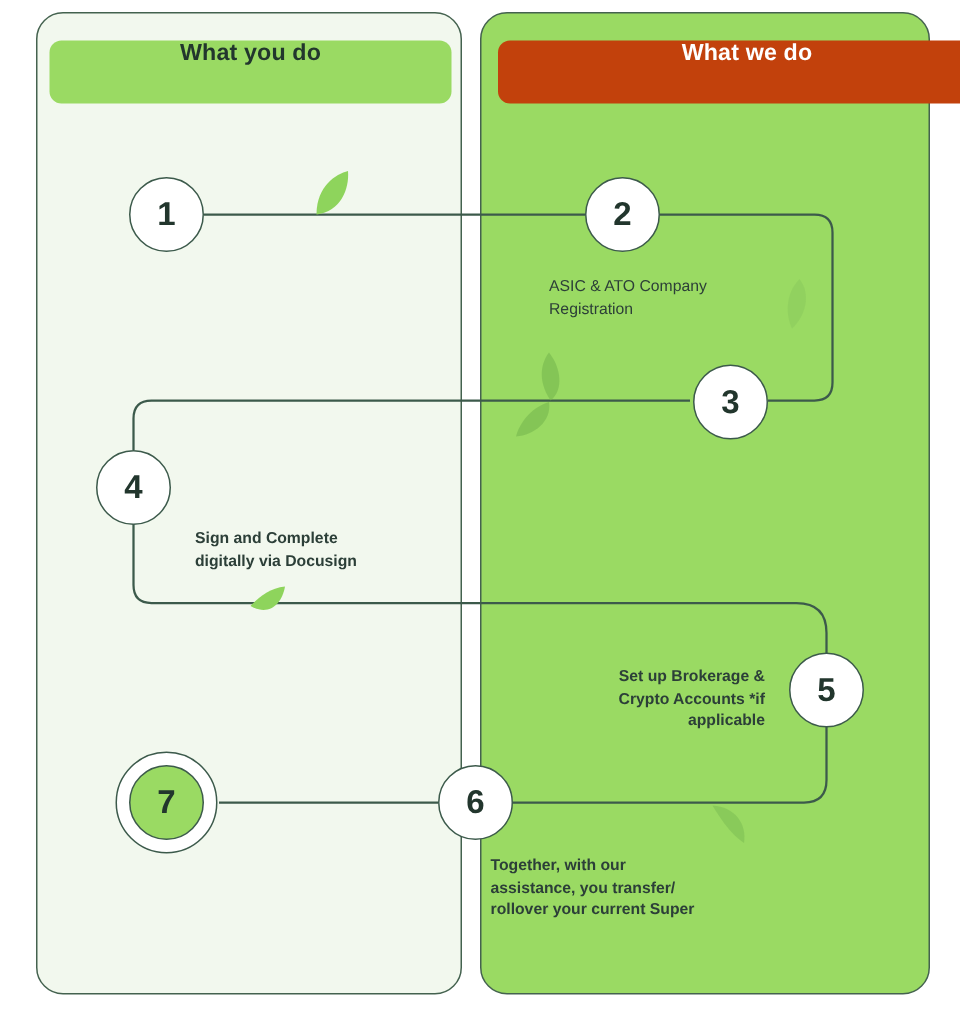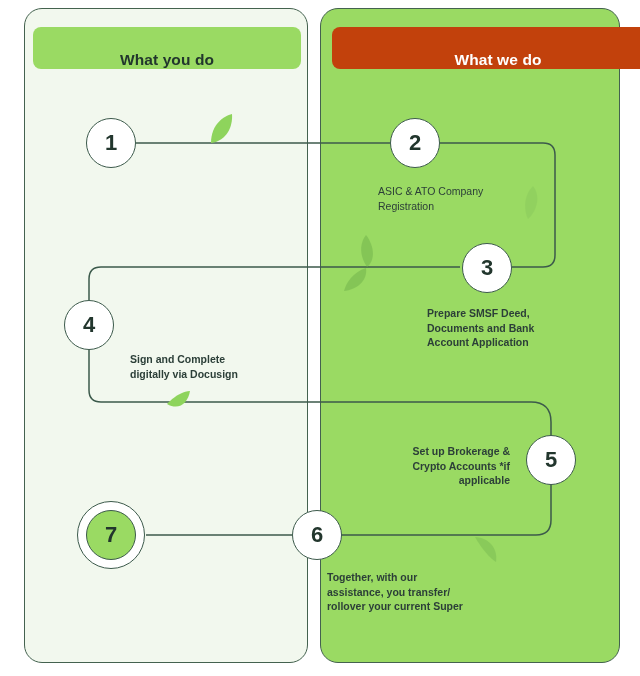--- a/index.html
+++ b/index.html
@@ -40,21 +40,21 @@
     height: 655px;
     background: #9ada63;
   }
 
   
   .panel-header {
     position: absolute;
     height: 42px;
     border-radius: 8px;
     display: flex;
-    align-items: flex-end;
+    align-items: flex-start;
     justify-content: center;
     font-size: 15.5px;
     font-weight: bold;
     letter-spacing: .1px;
     box-sizing: border-box;
   }
   #header-left {
     left: 33px;
     top: 27px;
     width: 268px;
@@ -196,26 +196,23 @@
     <span>6</span>
   </div>
 
   <div class="node-ring" style="left:77px; top:501px; width:68px; height:68px;">
     <div class="inner" style="width:50px; height:50px;">
       <span>7</span>
     </div>
   </div>
 
 
-  <div class="caption" style="left:378px; top:184px; width:180px;">ASIC &amp; ATO Company
+  <div class="caption" style="left:366px; top:184px; width:180px;">ASIC &amp; ATO Company
 Registration</div>
 
-  <div class="caption bold" style="left:427px; top:306px; width:170px;">Prepare SMSF Deed,
-Documents and Bank
-Account Application</div>
 
   <div class="caption bold" style="left:130px; top:316px; width:160px;margin-top:36px;">Sign and Complete
 digitally via Docusign</div>
 
   <div class="caption bold right" style="left:388px; top:444px; width:122px;">Set up Brokerage &amp;
 Crypto Accounts *if
 applicable</div>
 
   <div class="caption bold" style="left:327px; top:570px; width:200px;">Together, with our
 assistance, you transfer/

